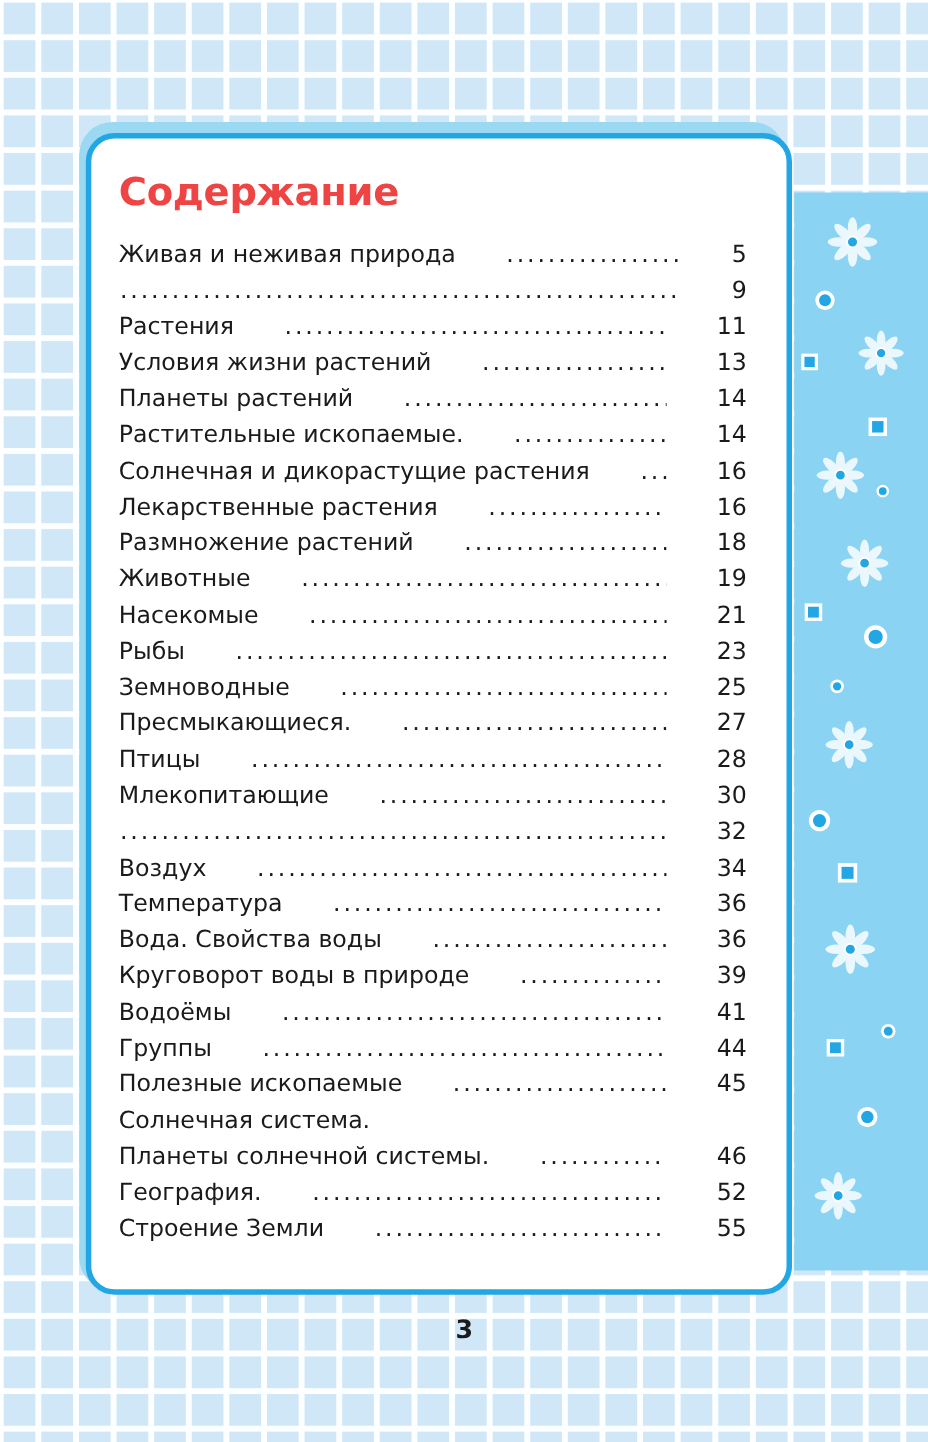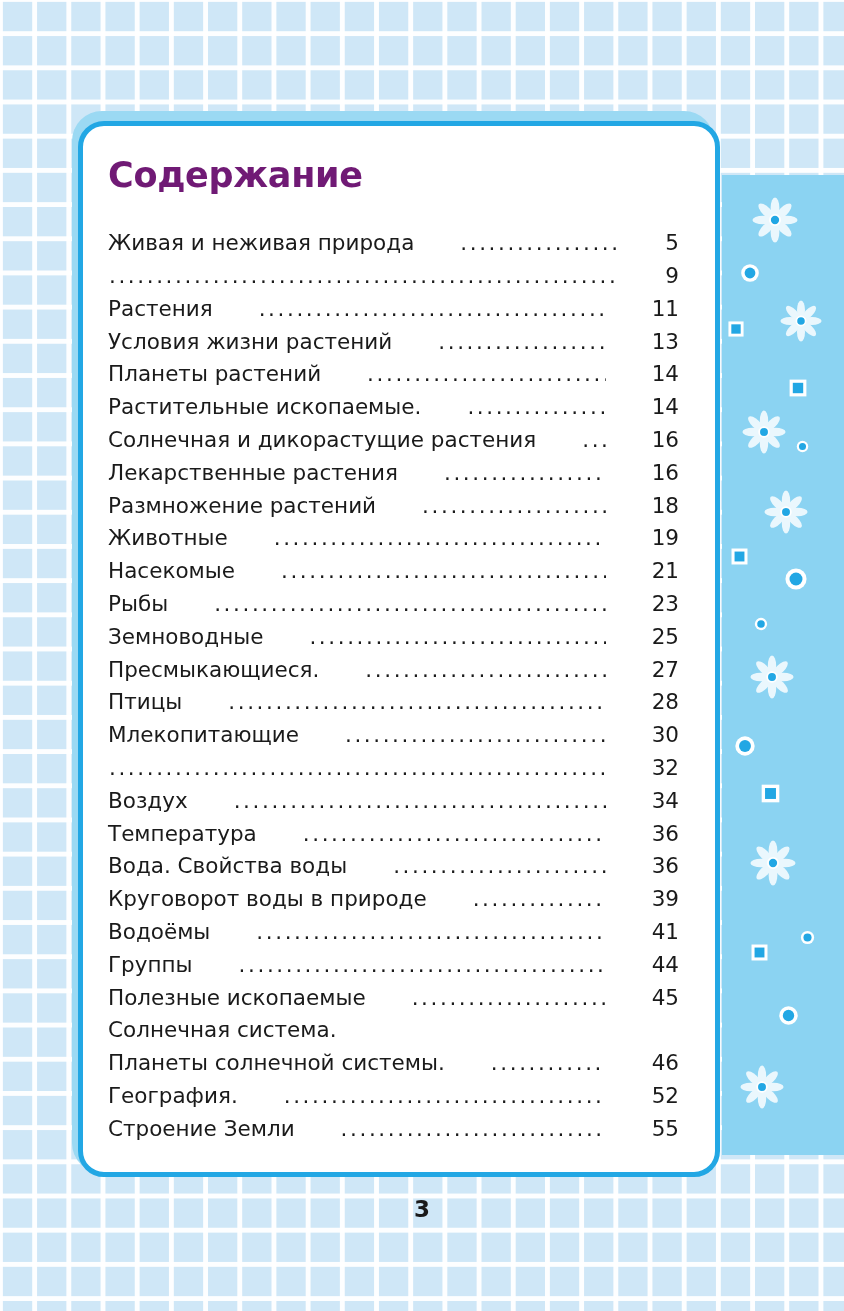--- a/index.html
+++ b/index.html
@@ -59,37 +59,37 @@
     width: 642px;
     height: 1056px;
     box-sizing: border-box;
     background: #ffffff;
     border: 5px solid #22a7e4;
     border-radius: 26px;
     overflow: hidden;
   }
 
   #toc-title {
-    color: #701a75;
+    color: #ef4444;
     font-family: "DejaVu Sans", sans-serif;
     font-weight: bold;
     font-size: 35px;
     letter-spacing: -0.3px;
     margin: 29px 0 0 25px;
   }
 
   #toc-list {
     margin: 26px 0 0 0;
     padding: 0 36px 0 25px;
     list-style: none;
   }
 
   .toc-entry {
     display: flex;
-    align-items: flex-end;
+    align-items: flex-start;
     font-size: 21.5px;
     color: #1a1a1a;
     line-height: 1.0;
     height: 32.8px;
     white-space: nowrap;
     gap: 45px;
   }
   .toc-entry .toc-label {
     flex: 0 0 auto;
   }

